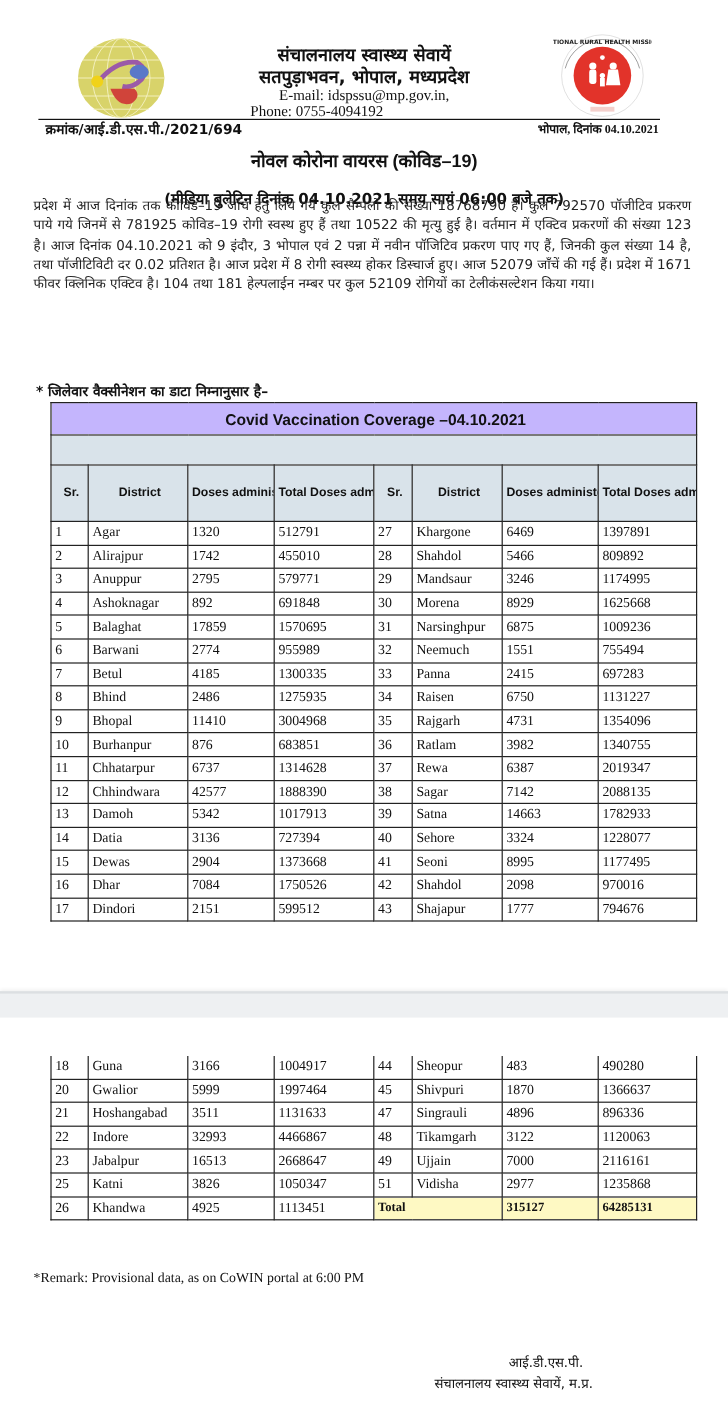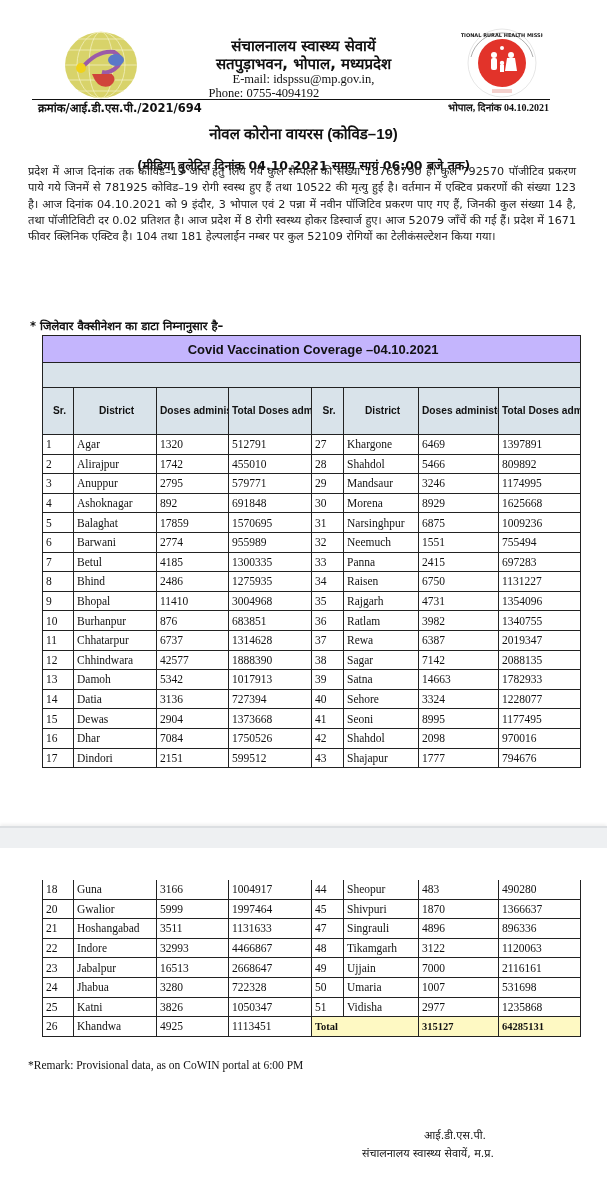--- a/index.html
+++ b/index.html
@@ -351,30 +351,20 @@
         <td>23</td>
         <td>Jabalpur</td>
         <td>16513</td>
         <td>2668647</td>
         <td>49</td>
         <td>Ujjain</td>
         <td>7000</td>
         <td>2116161</td>
       </tr>
       <tr>
-        <td>24</td>
-        <td>Jhabua</td>
-        <td>3280</td>
-        <td>722328</td>
-        <td>50</td>
-        <td>Umaria</td>
-        <td>1007</td>
-        <td>531698</td>
-      </tr>
-      <tr>
         <td>25</td>
         <td>Katni</td>
         <td>3826</td>
         <td>1050347</td>
         <td>51</td>
         <td>Vidisha</td>
         <td>2977</td>
         <td>1235868</td>
       </tr>
     </tbody>

